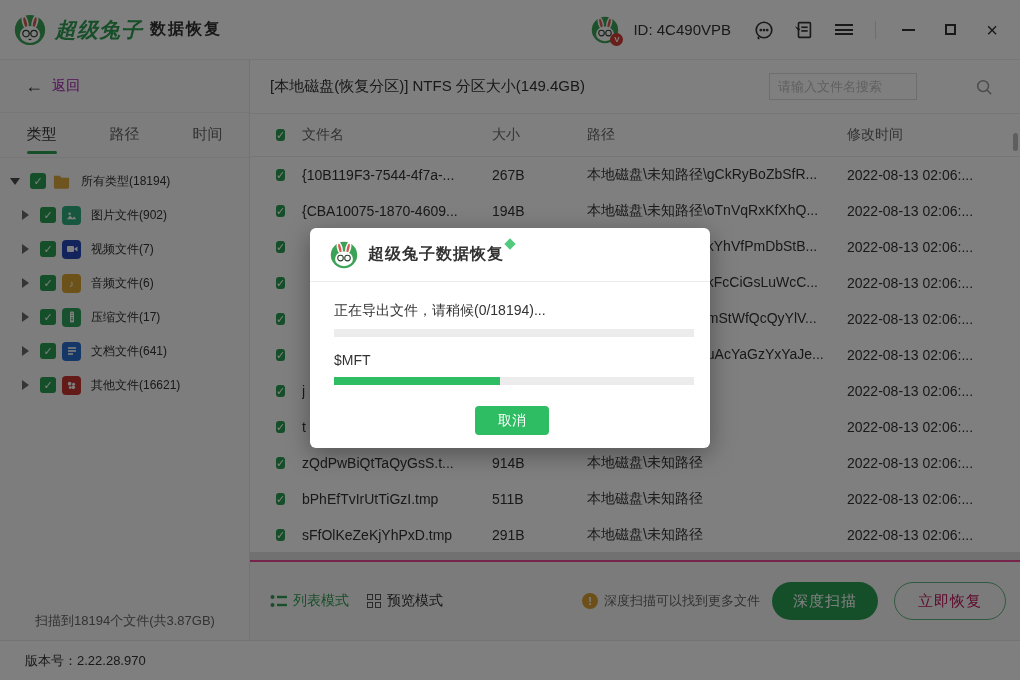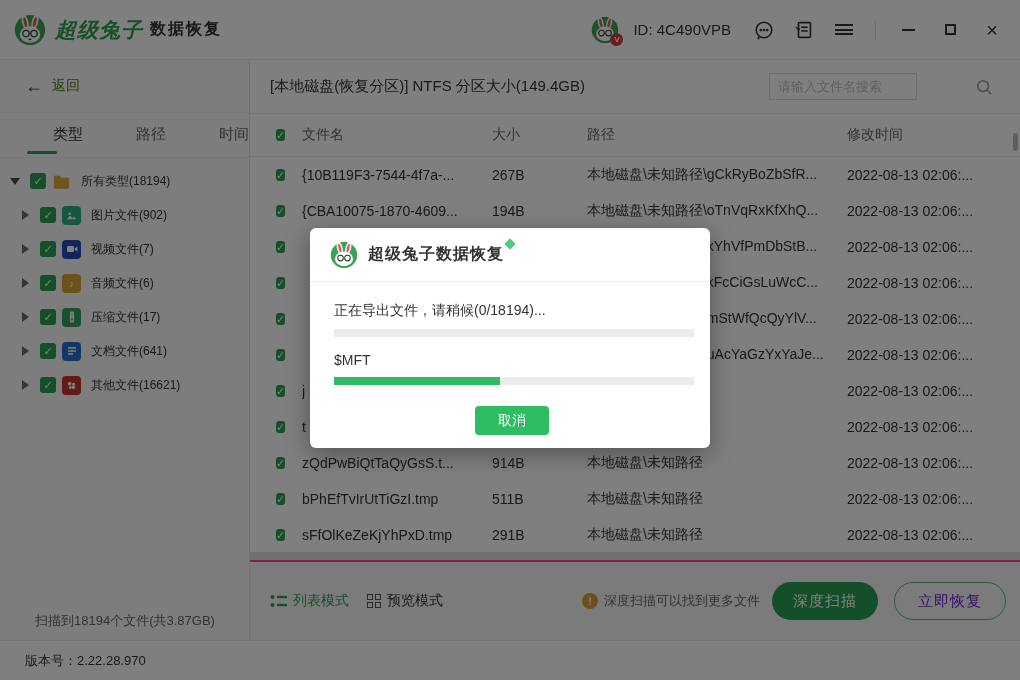--- a/index.html
+++ b/index.html
@@ -25,23 +25,23 @@
   .min-glyph { width:13px; height:2px; background:#333; }
   .max-glyph { width:11px; height:11px; border:2px solid #333; }
   .close-glyph { font-size:20px; line-height:20px; color:#333; }
 
   
   .sidebar { position:absolute; left:0; top:60px; width:250px; height:580px;
     background:#fafafa; border-right:1px solid #e7e7e7; }
   .back-row { height:53px; display:flex; align-items:center; padding-left:25px;
     border-bottom:1px solid #ececec; cursor:pointer; }
   .back-arrow { font-size:18px; color:#333; margin-right:9px; }
-  .back-label { font-size:14px; color:#4d7c0f; }
+  .back-label { font-size:14px; color:#a21caf; }
   .tabs { display:flex; height:45px; border-bottom:1px solid #ececec; }
-  .tab { flex:1; text-align:right; font-size:15px; color:#666; line-height:42px; position:relative; cursor:pointer; }
+  .tab { flex:1; text-align:center; font-size:15px; color:#666; line-height:42px; position:relative; cursor:pointer; }
   .tab.active { color:#333; }
   .tab.active::after { content:""; position:absolute; left:50%; margin-left:-15px; bottom:3px;
     width:30px; height:3px; background:#2f9e52; border-radius:2px; }
   .tree { padding-top:6px; }
   .tree-item { height:34px; display:flex; align-items:center; cursor:pointer; }
   .tree-item.root { padding-left:8px; }
   .tree-item.child { padding-left:18px; }
   .tw { width:14px; display:flex; justify-content:center; }
   .tri-down { width:0; height:0; border-left:5px solid transparent; border-right:5px solid transparent; border-top:7px solid #4a4a4a; }
   .tri-right { width:0; height:0; border-top:5px solid transparent; border-bottom:5px solid transparent; border-left:7px solid #6a6a6a; }
@@ -86,21 +86,21 @@
   .mode-label.active { color:#2f9e52; font-size:14px; }
   .mode-label { color:#333; font-size:14px; }
   .grid-ic { display:grid; grid-template-columns:6px 6px; grid-gap:2px; }
   .grid-ic i { width:6px; height:6px; border:1.5px solid #555; display:block; }
   .hint { margin-left:auto; display:flex; align-items:center; gap:6px; }
   .warn-ic { width:16px; height:16px; border-radius:50%; background:#dba032; color:#fff; font-size:11px;
     font-weight:bold; text-align:center; line-height:16px; }
   .hint-text { font-size:13px; color:#666; }
   .deepscan-btn { margin-left:12px; width:106px; height:38px; background:#2b9e54; color:#fff; border:none;
     border-radius:19px; font-size:15px; letter-spacing:1px; cursor:pointer; font-family:inherit; }
-  .recover-btn { margin-left:16px; width:112px; height:38px; background:transparent; color:#6d28d9;
+  .recover-btn { margin-left:16px; width:112px; height:38px; background:transparent; color:#be185d;
     border:1px solid #5fb57f; border-radius:19px; font-size:15px; letter-spacing:1px; cursor:pointer; font-family:inherit; }
 
   
   .footer { position:absolute; left:0; top:640px; width:1020px; height:40px; background:#fff;
     border-top:1px solid #e6e6e6; display:flex; align-items:center; padding-left:25px; }
   .version { font-size:13px; color:#333; }
 
   
   .dim-overlay { position:absolute; left:0; top:0; width:1020px; height:680px;
     background:rgba(0,0,0,0.5); z-index:50; }

